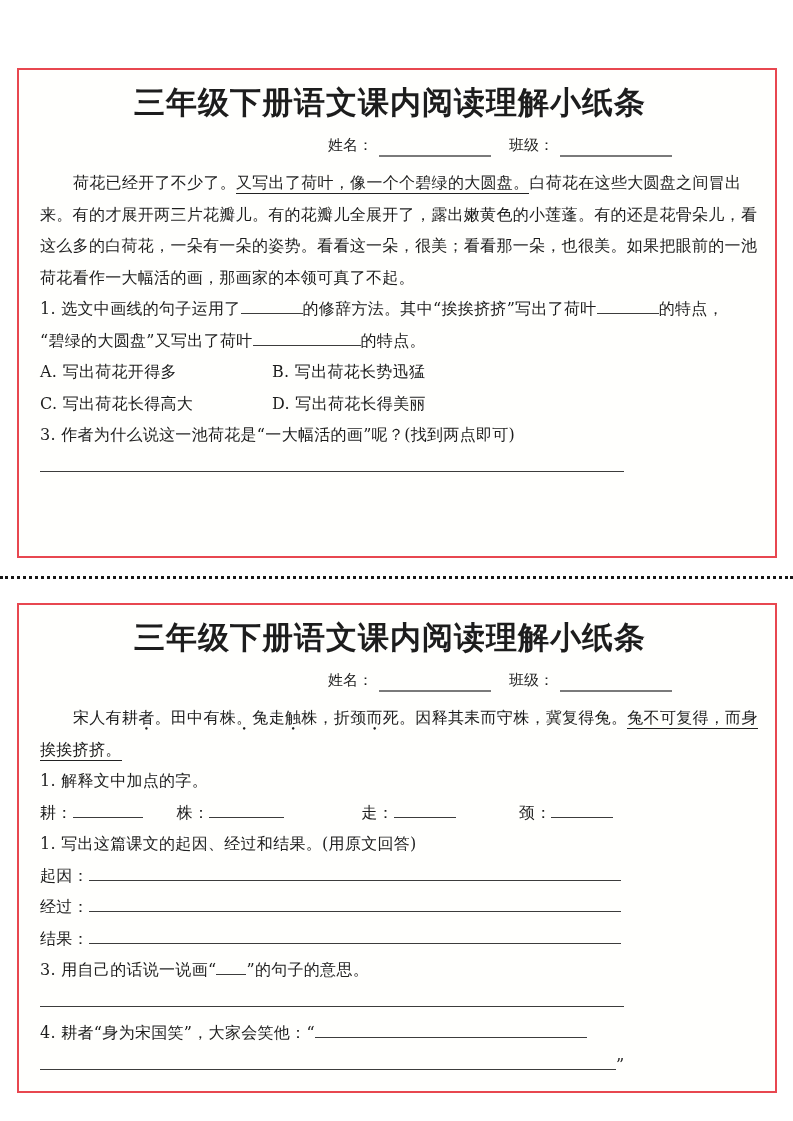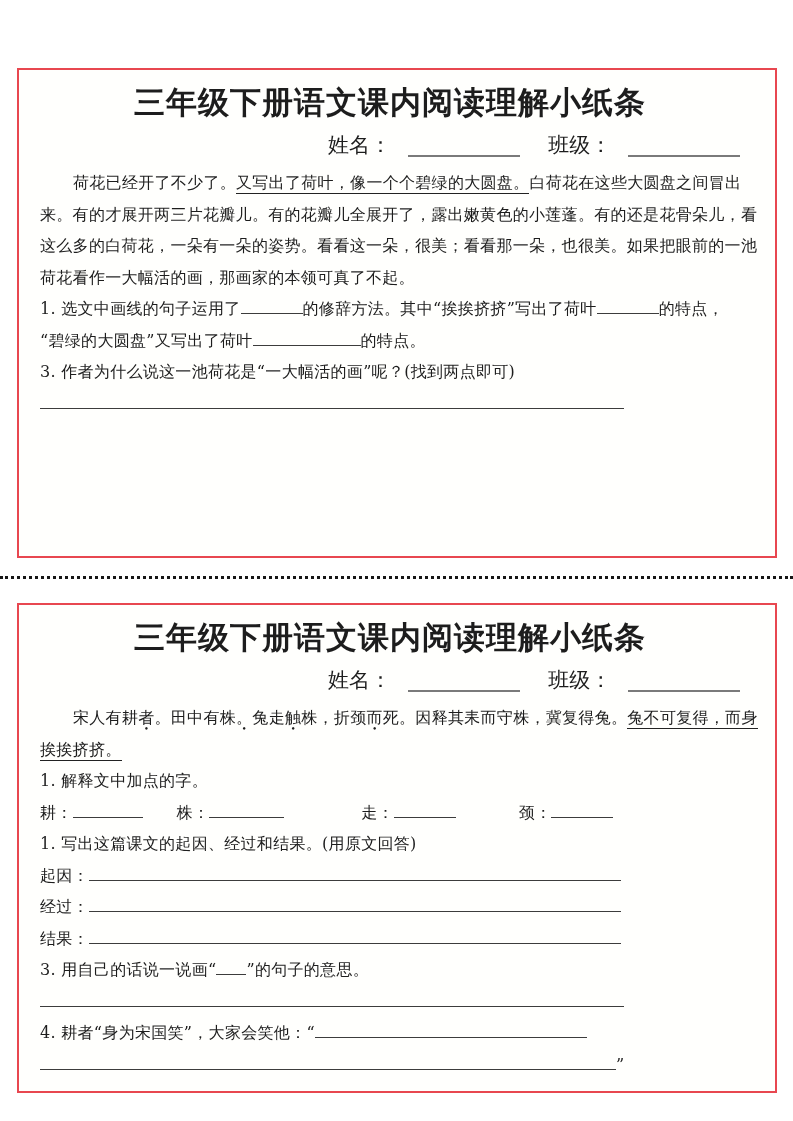--- a/index.html
+++ b/index.html
@@ -27,23 +27,22 @@
     font-size: 31px;
     letter-spacing: 1px;
     line-height: 44px;
     white-space: nowrap;
   }
   .name-row {
     display: flex;
     align-items: flex-end;
     height: 36px;
     padding-left: 288px;
-    font-size: 21px;
+    font-size: 15px;
     white-space: nowrap;
-    justify-content: space-between;
   }
   .name-row .label { line-height: 30px; }
   .name-blank {
     display: inline-block;
     width: 112px;
     height: 26px;
     border-bottom: 2px solid #7a7a7a;
     margin: 0 18px 3px 6px;
   }
   .name-blank.last { margin-right: 0; }
@@ -98,20 +97,22 @@
     <span class="label">班级：</span>
     <span class="name-blank last"></span>
   </div>
   <div class="lines">
       <div class="line indent"><span>荷花已经开了不少了。</span><span class="uline">又写出了荷叶，像一个个碧绿的大圆盘。</span><span>白荷花在这些大圆盘之间冒出</span></div>
       <div class="line"><span>来。有的才展开两三片花瓣儿。有的花瓣儿全展开了，露出嫩黄色的小莲蓬。有的还是花骨朵儿，看</span></div>
       <div class="line"><span>这么多的白荷花，一朵有一朵的姿势。看看这一朵，很美；看看那一朵，也很美。如果把眼前的一池</span></div>
       <div class="line"><span>荷花看作一大幅活的画，那画家的本领可真了不起。</span></div>
       <div class="line"><span>1. 选文中画线的句子运用了</span><span class="blank" style="width: 62px;"></span><span>的修辞方法。其中“挨挨挤挤”写出了荷叶</span><span class="blank" style="width: 62px;"></span><span>的特点，</span></div>
       <div class="line"><span>“碧绿的大圆盘”又写出了荷叶</span><span class="blank" style="width: 108px;"></span><span>的特点。</span></div>
+      <div class="line"><span class="colw" style="width: 232px;">A. 写出荷花开得多</span><span>B. 写出荷花长势迅猛</span></div>
+      <div class="line"><span class="colw" style="width: 232px;">C. 写出荷花长得高大</span><span>D. 写出荷花长得美丽</span></div>
       <div class="line"><span>3. 作者为什么说这一池荷花是“一大幅活的画”呢？(找到两点即可)</span></div>
       <div class="line"><span class="blank" style="width: 584px;"></span></div>
     </div>
 </div>
 
 <div class="separator"></div>
 
 <div class="slip">
   <div class="slip-title">三年级下册语文课内阅读理解小纸条</div>
   <div class="name-row">

